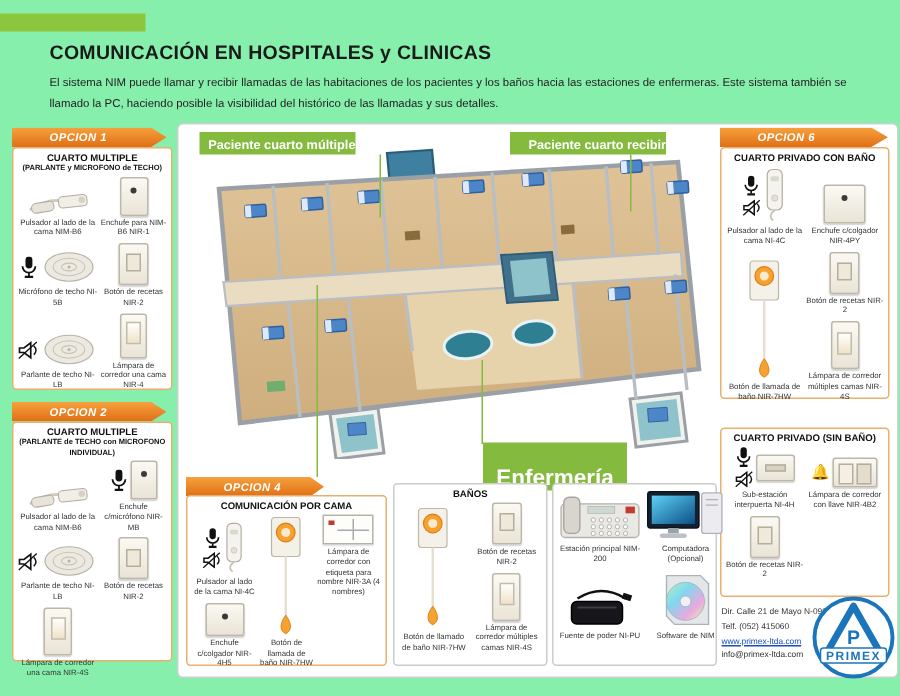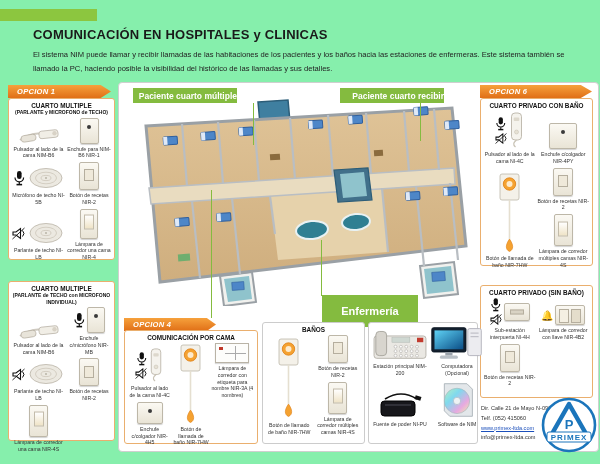--- a/index.html
+++ b/index.html
@@ -5,21 +5,21 @@
   html,body{margin:0;padding:0;}
   .page{position:relative;width:600px;height:464px;background:#86efac;font-family:"Liberation Sans",sans-serif;overflow:hidden;}
 
   .green-topbar{position:absolute;left:0;top:9px;width:97px;height:12px;background:#8cc63f;}
   .title{position:absolute;left:33px;top:27px;font-size:13px;font-weight:bold;color:#1a1a1a;letter-spacing:.2px;}
   .intro{position:absolute;left:33px;top:48px;width:540px;font-size:7.6px;line-height:1.8;color:#222;}
 
   .frame{position:absolute;left:118px;top:82px;width:479px;height:368px;border:1px solid #cfcfcf;border-radius:4px;background:#fff;}
 
   
-  .opt-banner{position:absolute;height:13px;display:flex;align-items:center;padding-left:9px;box-sizing:border-box;
+  .opt-banner{position:absolute;height:13px;display:flex;align-items:center;padding-left:25px;box-sizing:border-box;
     background:linear-gradient(180deg,#f6a13c,#e06f17);color:#fff;font-size:7.5px;font-weight:bold;font-style:italic;
     clip-path:polygon(0 0,90% 0,100% 50%,90% 100%,0 100%);letter-spacing:.3px;}
 
   .panel{position:absolute;background:#fff;border:1px solid #eaaf6e;border-radius:3px;box-sizing:border-box;}
   .panel.gray{border-color:#cccccc;}
   .p-title{font-size:6.4px;font-weight:bold;text-align:center;margin-top:3px;color:#111;}
   .p-sub{font-size:5px;font-weight:bold;text-align:center;color:#111;line-height:1.3;}
   .grid{display:grid;grid-template-columns:1fr 1fr;padding:2px 3px;column-gap:2px;row-gap:3px;}
   .item{display:flex;flex-direction:column;align-items:center;justify-content:flex-end;}
   .cap{font-size:5.2px;line-height:1.3;text-align:center;color:#333;margin-top:2px;}
@@ -36,21 +36,21 @@
   .namelamp{position:relative;background:#fdfdfb;border:1px solid #b9b3a6;box-shadow:0 1px 1px rgba(0,0,0,.15);}
   .namelamp::before{content:"";position:absolute;left:3px;top:3px;width:4px;height:3px;background:#c0392b;}
   .namelamp::after{content:"";position:absolute;left:9px;top:2px;right:2px;bottom:2px;
     background:linear-gradient(#aaa,#aaa) 50% 0/1px 100% no-repeat,linear-gradient(#aaa,#aaa) 0 50%/100% 1px no-repeat;}
   .devrow{display:flex;align-items:center;gap:2px;}
   .iconcol{display:flex;flex-direction:column;gap:2px;align-items:center;}
 
   
   .gbanner{position:absolute;background:#84bb3f;color:#fff;font-weight:bold;display:flex;align-items:center;justify-content:center;text-align:center;}
   .gb-small{height:15px;font-size:8.5px;justify-content:flex-end;}
-  .gb-big{height:32px;font-size:11px;}
+  .gb-big{height:32px;font-size:15px;align-items:flex-end;}
   .connector{position:absolute;width:1px;background:#84bb3f;}
 
   
   .contact{position:absolute;left:481px;top:404px;font-size:5.6px;line-height:1.75;color:#333;}
   .contact .link{color:#1b4fbb;text-decoration:underline;}
   .logo{position:absolute;left:540px;top:396px;}
 
   svg text{font-family:"Liberation Sans",sans-serif;}
 </style>
 </head>
@@ -266,20 +266,23 @@
           </div>
         <div class="cap">Parlante de techo NI-LB</div>
       </div>
       <div class="item">
         <div class="plate pl-win" style="width:16px;height:28px"></div>
         <div class="cap">Lámpara de corredor una cama NIR-4</div>
       </div>
     </div>
   </div>
 
+  <div class="opt-banner" style="left:8px;top:268px;width:103px">
+    <span>OPCION  2</span>
+    </div>
   <div class="panel" style="left:8px;top:281px;width:107px;height:160px">
     <div class="p-title">CUARTO MULTIPLE</div>
     <div class="p-sub">(PARLANTE de TECHO con MICROFONO INDIVIDUAL)</div>
     <div class="grid">
       <div class="item">
         <svg width="42" height="18" viewBox="0 0 42 18">
             <use href="#d-pullcord"></use>
           </svg>
         <div class="cap">Pulsador al lado de la cama NIM-B6</div>
       </div>

